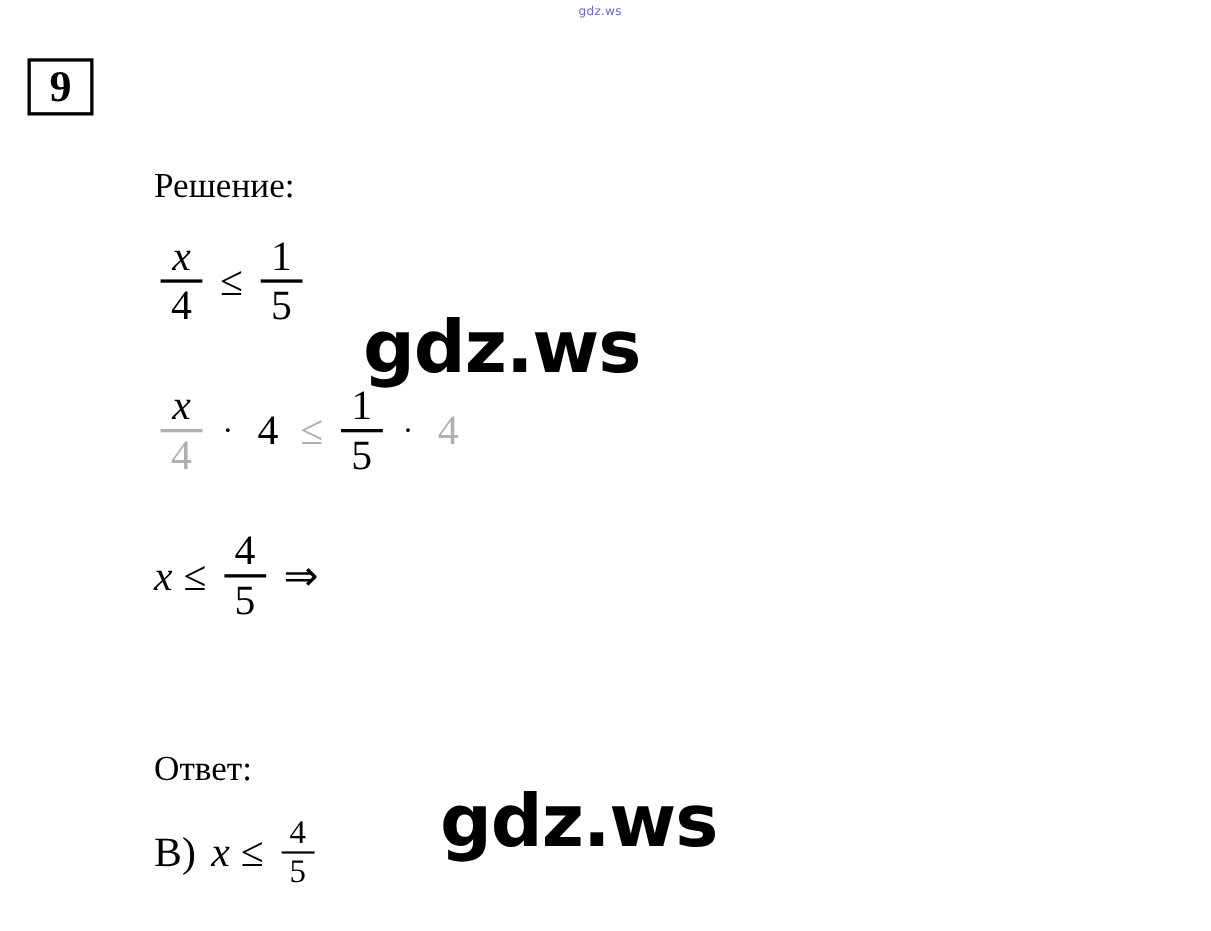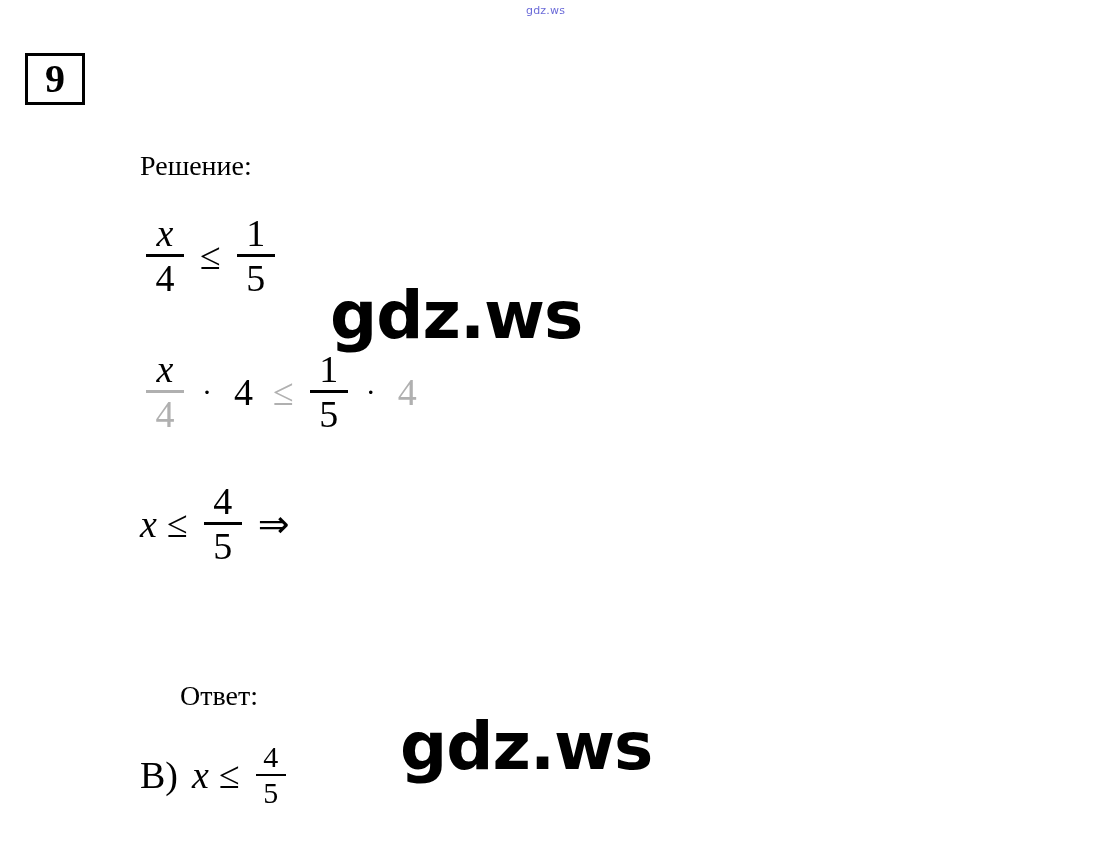--- a/index.html
+++ b/index.html
@@ -45,26 +45,26 @@
     font-family: "Liberation Serif", serif;
     font-size: 40px;
     font-weight: 700;
     line-height: 1;
   }
 
   
   .label {
     position: absolute;
     font-family: "Liberation Serif", serif;
-    font-size: 28px;
+    font-size: 32px;
     white-space: nowrap;
   }
 
   .label-solution { left: 140px; top: 150px; }
-  .label-answer   { left: 140px; top: 680px; margin-left: 40px; }
+  .label-answer   { left: 140px; top: 680px; }
 
   
   .math-row {
     position: absolute;
     display: flex;
     align-items: center;
     font-family: "Liberation Serif", serif;
     font-size: 38px;
     white-space: nowrap;
   }

